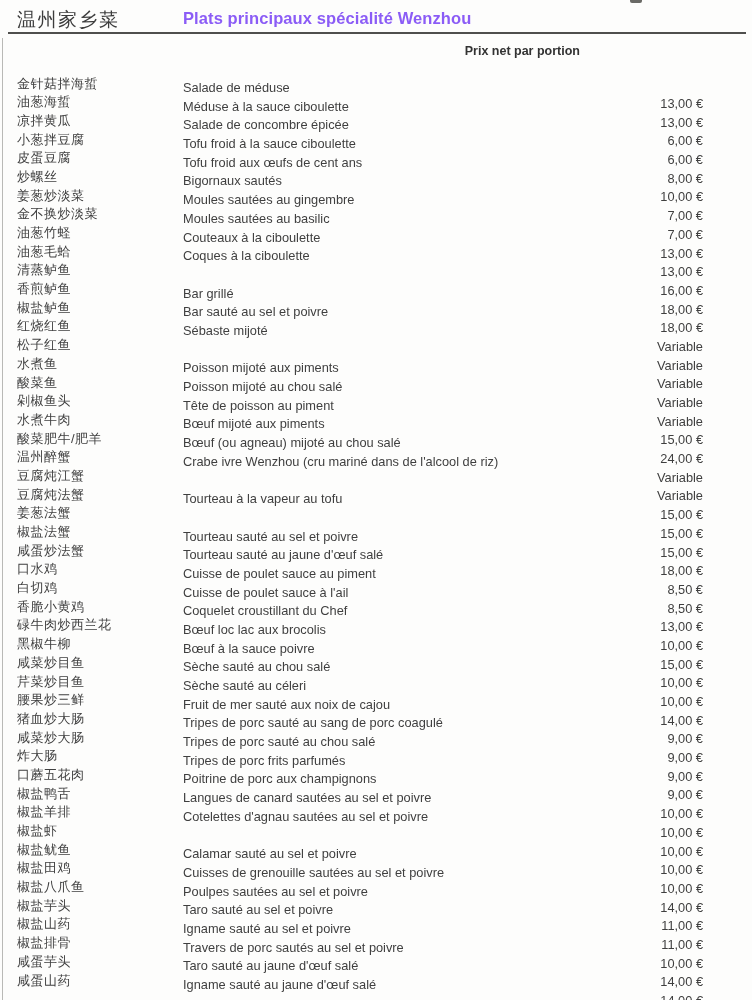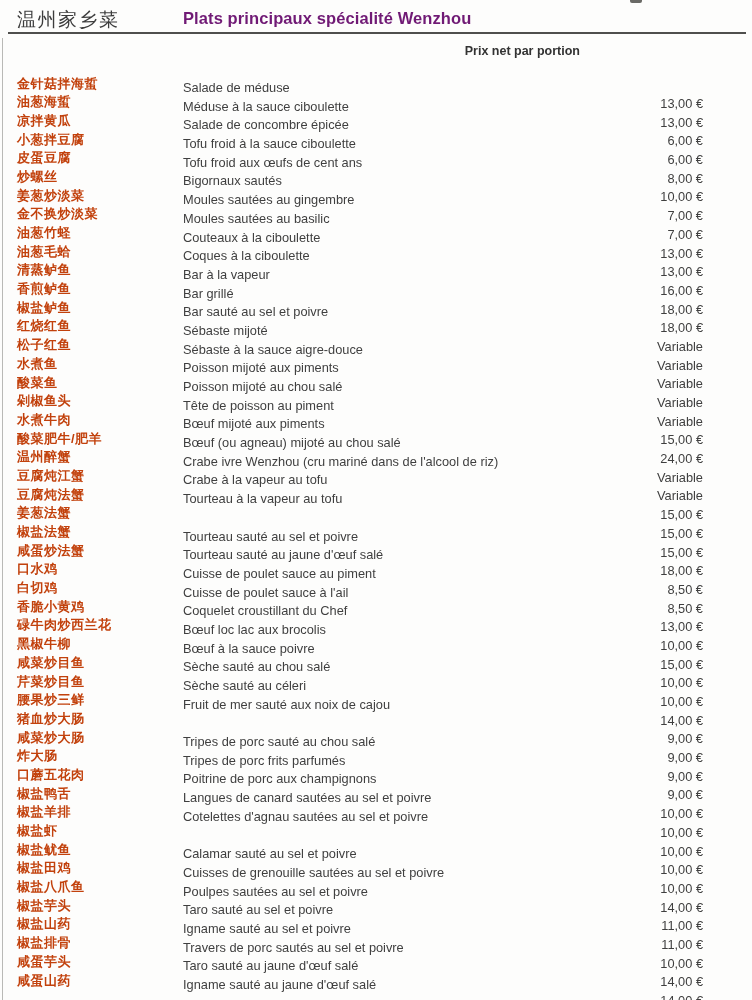--- a/index.html
+++ b/index.html
@@ -42,21 +42,21 @@
     left: 17px; top: 7px;
     font-size: 19px;
     letter-spacing: 1.5px;
     color: #3c3c3c;
   }
   .title-fr {
     position: absolute;
     left: 183px; top: 9px;
     font-size: 16.5px;
     font-weight: bold;
-    color: #701a75;
+    color: #8b5cf6;
     letter-spacing: 0.1px;
   }
   .price-label {
     position: absolute;
     right: 48px; top: 12px;
     font-size: 12.5px;
     font-weight: bold;
     color: #333333;
     margin-top: 32px;
   }
@@ -74,24 +74,23 @@
   .row {
     display: grid;
     grid-template-columns: 166px 1fr auto;
     align-items: center;
     height: 18.7px;
     padding-left: 17px;
     padding-right: 49px;
   }
   .zh {
     font-size: 13px;
-    color: #c2410c;
+    color: #404040;
     letter-spacing: 0.5px;
     white-space: nowrap;
-    font-weight: bold;
   }
   .fr {
     font-size: 12.8px;
     color: #3f3f3f;
     white-space: nowrap;
     margin-top: 8px;
   }
   .price {
     font-size: 12.8px;
     color: #3f3f3f;
@@ -171,21 +170,20 @@
   </div>
 
   <div class="row">
     <span class="zh">油葱毛蛤</span>
     <span class="fr">Coques à la ciboulette</span>
     <span class="price">13,00 €</span>
   </div>
 
   <div class="row">
     <span class="zh">清蒸鲈鱼</span>
-    <span class="fr">Bar à la vapeur</span>
     <span class="price">16,00 €</span>
   </div>
 
   <div class="row">
     <span class="zh">香煎鲈鱼</span>
     <span class="fr">Bar grillé</span>
     <span class="price">18,00 €</span>
   </div>
 
   <div class="row">
@@ -195,21 +193,20 @@
   </div>
 
   <div class="row">
     <span class="zh">红烧红鱼</span>
     <span class="fr">Sébaste mijoté</span>
     <span class="price">Variable</span>
   </div>
 
   <div class="row">
     <span class="zh">松子红鱼</span>
-    <span class="fr">Sébaste à la sauce aigre-douce</span>
     <span class="price">Variable</span>
   </div>
 
   <div class="row">
     <span class="zh">水煮鱼</span>
     <span class="fr">Poisson mijoté aux piments</span>
     <span class="price">Variable</span>
   </div>
 
   <div class="row">
@@ -237,21 +234,20 @@
   </div>
 
   <div class="row">
     <span class="zh">温州醉蟹</span>
     <span class="fr">Crabe ivre Wenzhou (cru mariné dans de l'alcool de riz)</span>
     <span class="price">Variable</span>
   </div>
 
   <div class="row">
     <span class="zh">豆腐炖江蟹</span>
-    <span class="fr">Crabe à la vapeur au tofu</span>
     <span class="price">Variable</span>
   </div>
 
   <div class="row">
     <span class="zh">豆腐炖法蟹</span>
     <span class="fr">Tourteau à la vapeur au tofu</span>
     <span class="price">15,00 €</span>
   </div>
 
   <div class="row">
@@ -314,20 +310,21 @@
   </div>
 
   <div class="row">
     <span class="zh">腰果炒三鲜</span>
     <span class="fr">Fruit de mer sauté aux noix de cajou</span>
     <span class="price">14,00 €</span>
   </div>
 
   <div class="row">
     <span class="zh">猪血炒大肠</span>
+    <span class="fr">Tripes de porc sauté au sang de porc coagulé</span>
     <span class="price">9,00 €</span>
   </div>
 
   <div class="row">
     <span class="zh">咸菜炒大肠</span>
     <span class="fr">Tripes de porc sauté au chou salé</span>
     <span class="price">9,00 €</span>
   </div>
 
   <div class="row">

